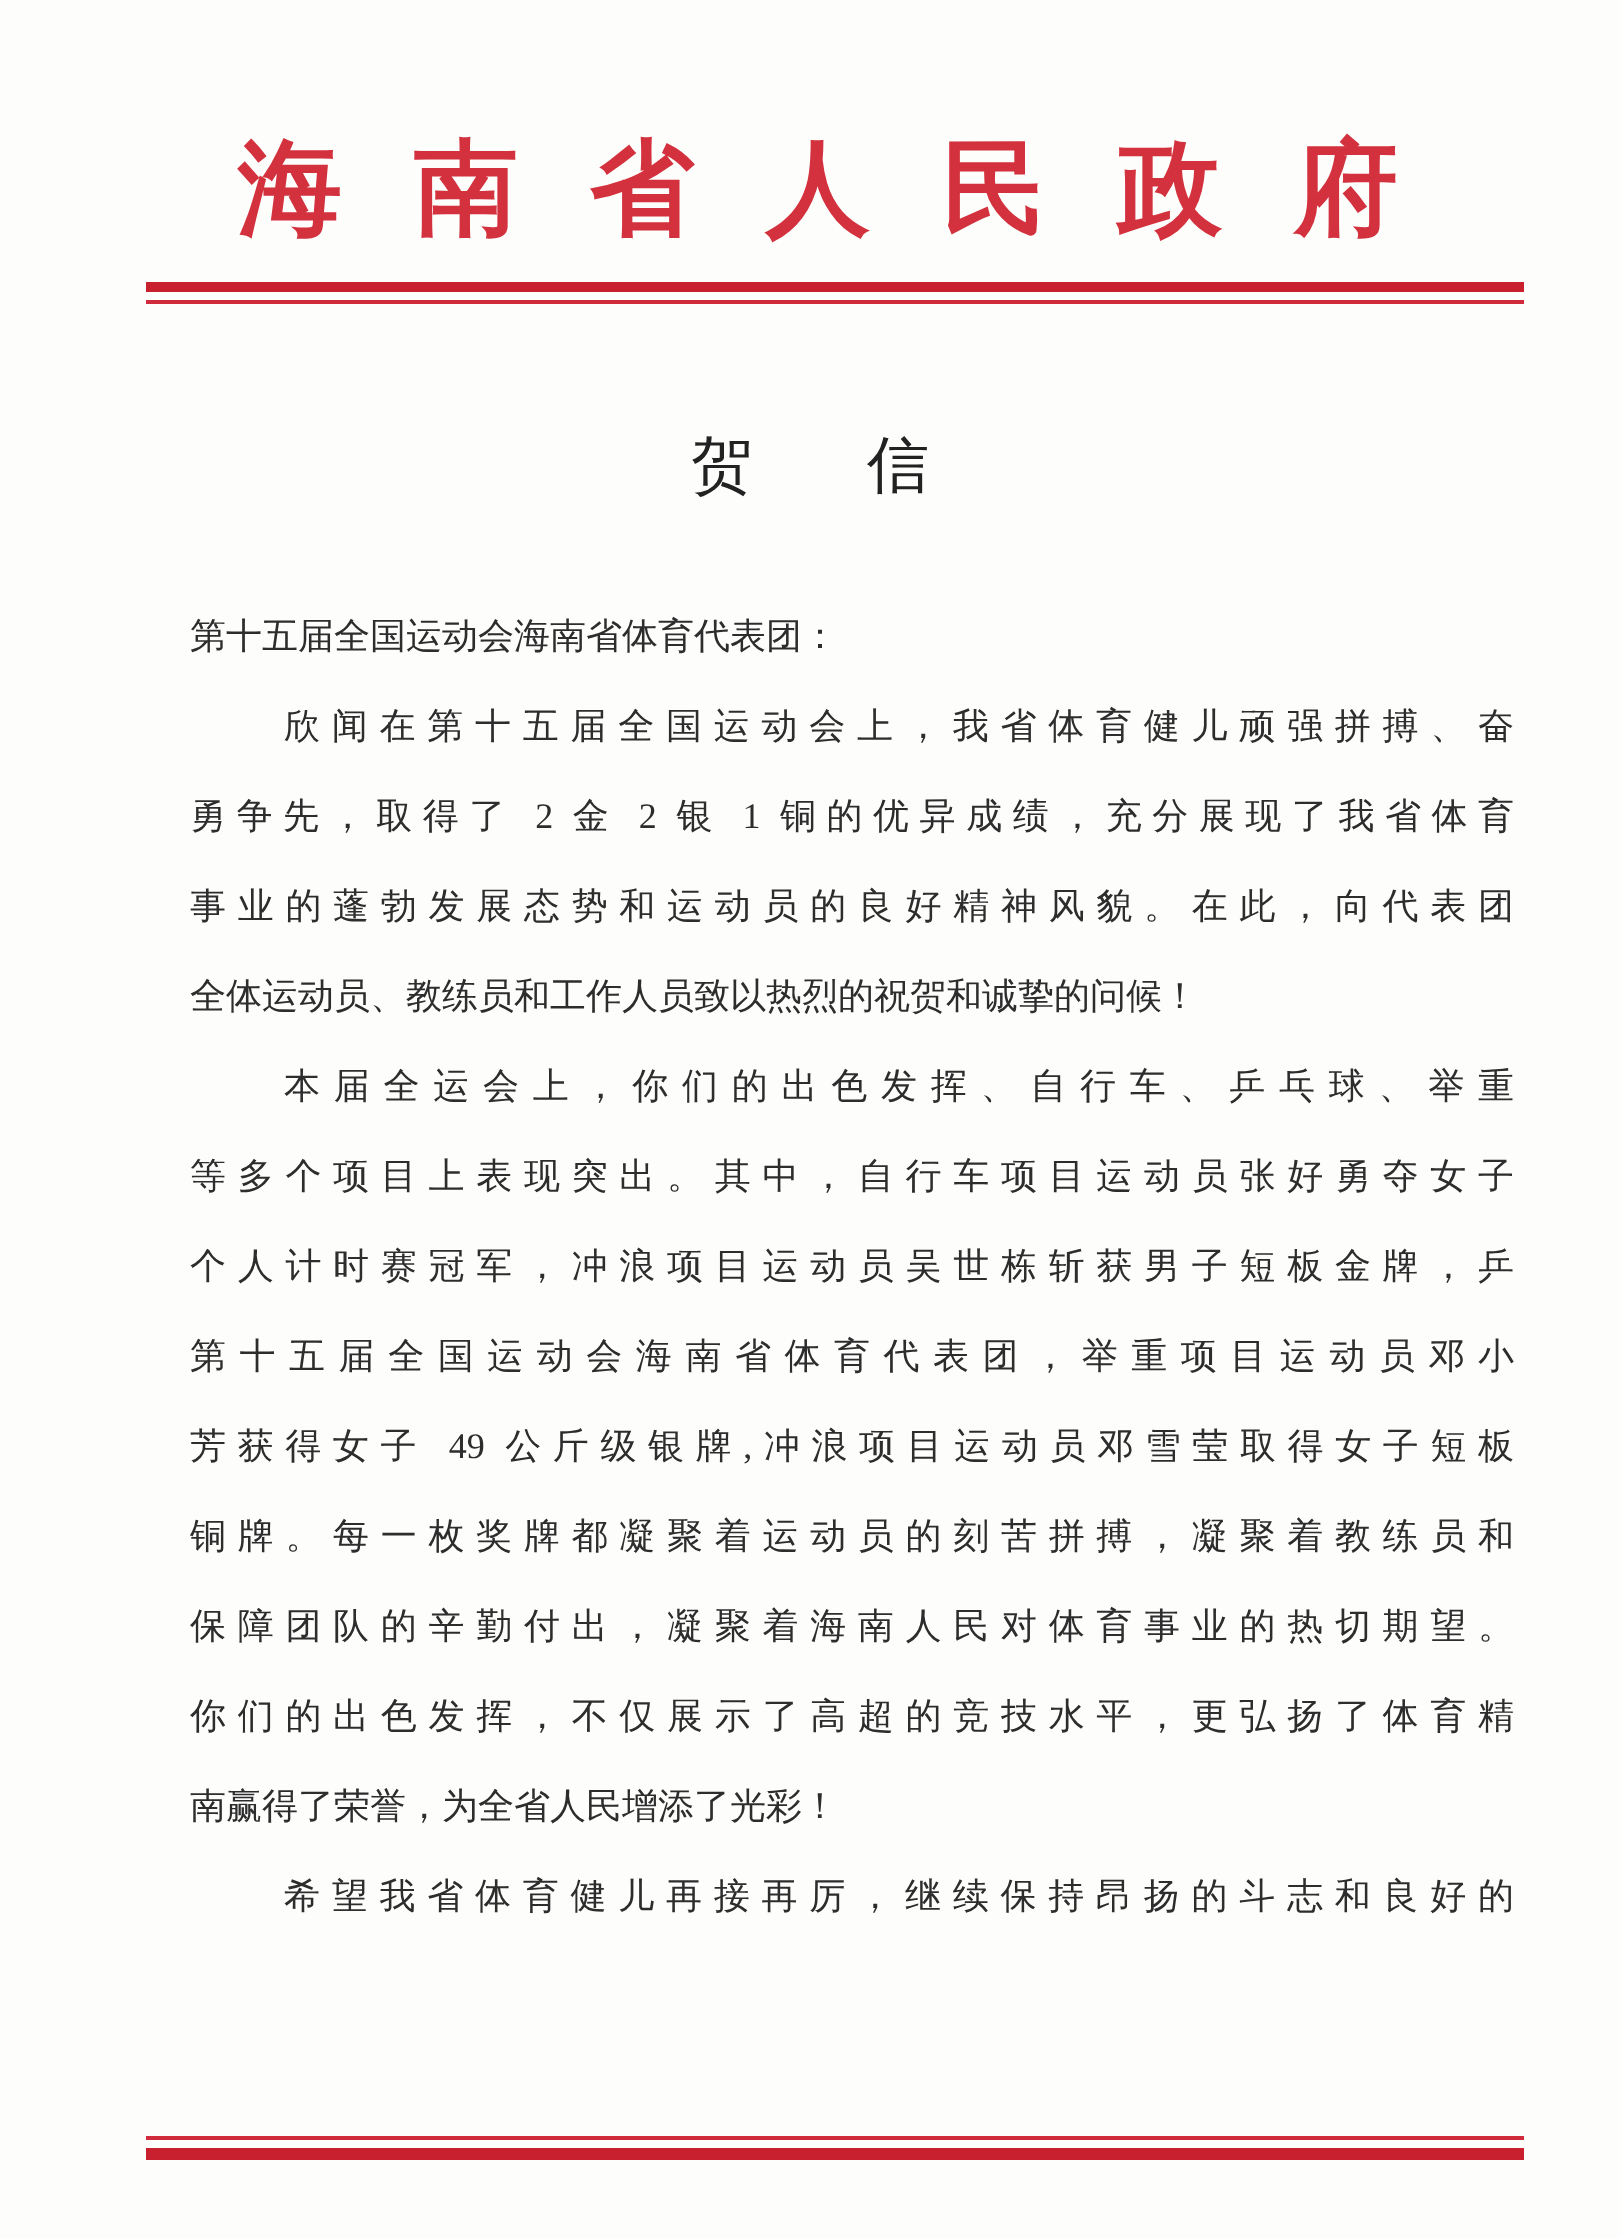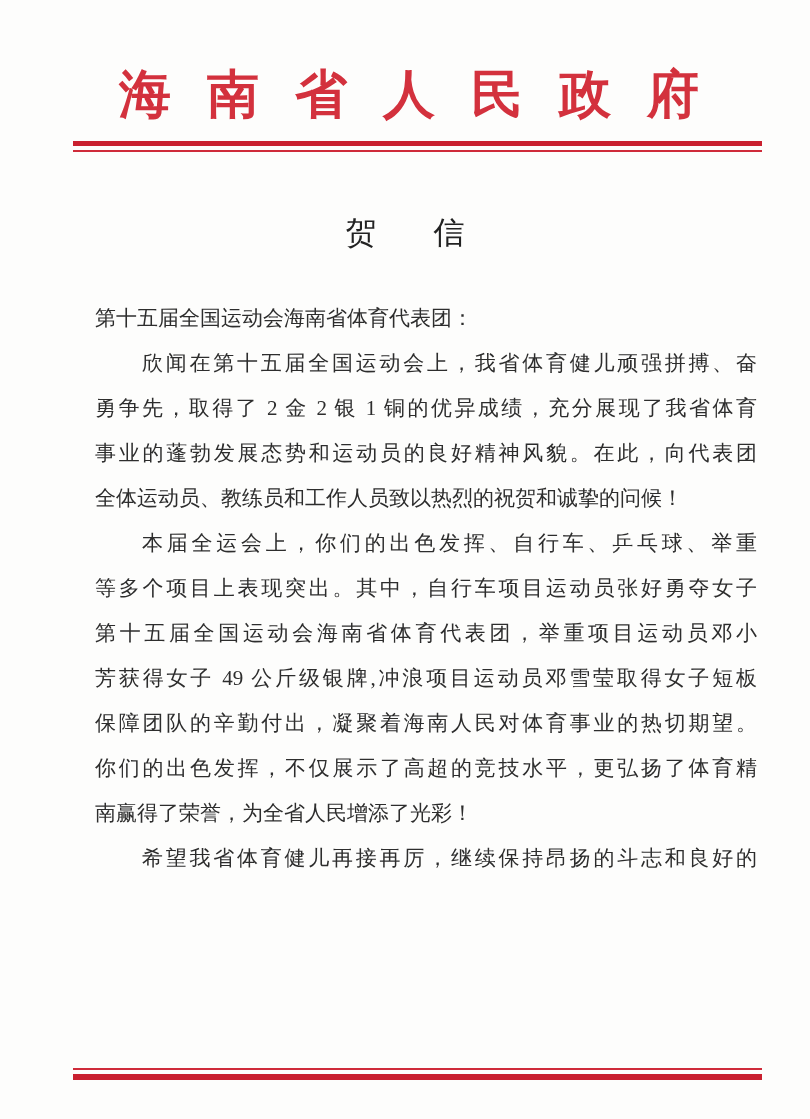--- a/index.html
+++ b/index.html
@@ -63,21 +63,21 @@
     box-sizing: border-box;
     white-space: nowrap;
   }
 
   
   .letter-body {
     position: absolute;
     top: 296px;
     left: 95px;
     width: 662px;
-    font-size: 21px;
+    font-size: 18px;
     color: #2d2d2d;
   }
   .line {
     height: 45px;
     line-height: 45px;
     white-space: nowrap;
     overflow: visible;
   }
   .line.justify {
     white-space: normal;
@@ -103,22 +103,24 @@
   <div class="doc-title">贺　信</div>
 
   <div class="letter-body">
     <div class="line">第十五届全国运动会海南省体育代表团：</div>
     <div class="line justify indent">欣闻在第十五届全国运动会上，我省体育健儿顽强拼搏、奋</div>
     <div class="line justify">勇争先，取得了 2 金 2 银 1 铜的优异成绩，充分展现了我省体育</div>
     <div class="line justify">事业的蓬勃发展态势和运动员的良好精神风貌。在此，向代表团</div>
     <div class="line">全体运动员、教练员和工作人员致以热烈的祝贺和诚挚的问候！</div>
     <div class="line justify indent">本届全运会上，你们的出色发挥、自行车、乒乓球、举重</div>
     <div class="line justify">等多个项目上表现突出。其中，自行车项目运动员张好勇夺女子</div>
+    <div class="line justify">个人计时赛冠军，冲浪项目运动员吴世栋斩获男子短板金牌，乒</div>
     <div class="line justify">第十五届全国运动会海南省体育代表团，举重项目运动员邓小</div>
     <div class="line justify">芳获得女子 49 公斤级银牌,冲浪项目运动员邓雪莹取得女子短板</div>
+    <div class="line justify">铜牌。每一枚奖牌都凝聚着运动员的刻苦拼搏，凝聚着教练员和</div>
     <div class="line justify">保障团队的辛勤付出，凝聚着海南人民对体育事业的热切期望。</div>
     <div class="line justify">你们的出色发挥，不仅展示了高超的竞技水平，更弘扬了体育精</div>
     <div class="line">南赢得了荣誉，为全省人民增添了光彩！</div>
     <div class="line justify indent">希望我省体育健儿再接再厉，继续保持昂扬的斗志和良好的</div>
   </div>
 
   <div class="rule rule-bottom">
     <div class="bar thin"></div>
     <div class="bar gap"></div>
     <div class="bar thick"></div>

